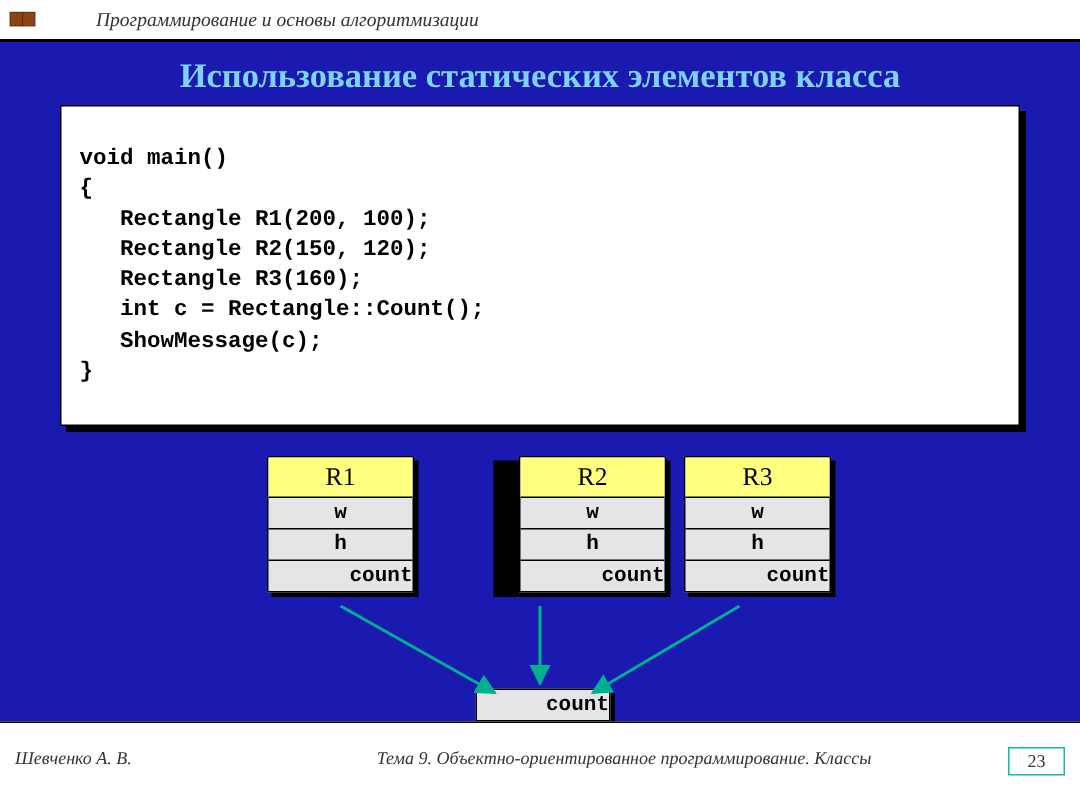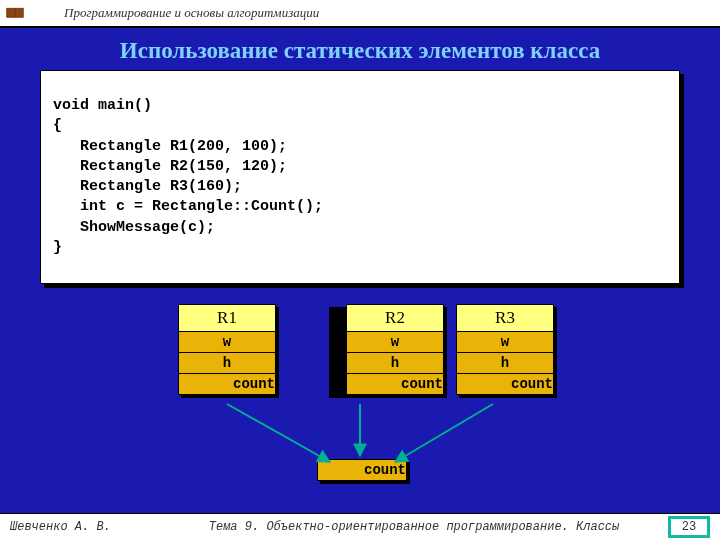--- a/index.html
+++ b/index.html
@@ -67,21 +67,21 @@
     position:absolute;
     width:98px;
   }
   .obj-shadow {
     position:absolute; top:3px; left:3px;
     width:100%; height:100%;
     background:#000;
   }
   .obj-body {
     position:relative;
-    background:#eab308;
+    background:#e5e5e5;
     border:1px solid #000;
   }
   .obj-head {
     background:#ffff80;
     text-align:center;
     font-size:17px;
     padding:3px 0;
     border-bottom:1px solid #000;
     font-family:"Times New Roman", serif;
   }
@@ -103,32 +103,31 @@
     top:0; left:0;
     width:720px; height:220px;
     pointer-events:none;
   }
   .bottom-bar {
     position:absolute;
     bottom:0; left:0; right:0;
     height:26px;
     background:#fff;
     border-top:1px solid #000;
-    display:flex; align-items:center;
+    display:flex; align-items:flex-start;
     font-style:italic;
     font-size:12px;
     color:#333;
-    padding:0 10px;
-    font-family:Liberation Mono, monospace;
+    padding:16px 10px;
   }
   .bottom-author { width:150px; }
   .bottom-topic { flex:1; text-align:center; }
   .bottom-page {
     width:28px; text-align:center;
-    border:3px solid #14b8a6;
+    border:1px solid #14b8a6;
     font-style:normal;
     font-size:12px;
     padding:1px 4px;
   }
 </style>
 </head>
 <body>
 
 <div class="top-bar">
   <span class="top-icon">

